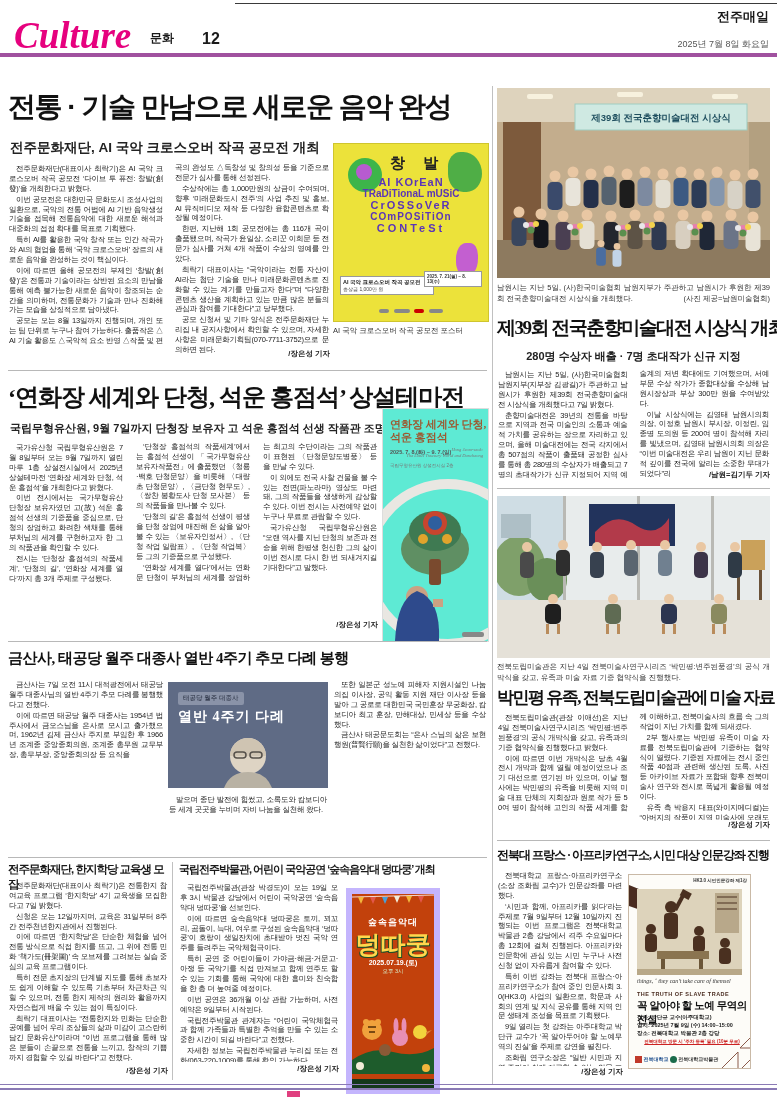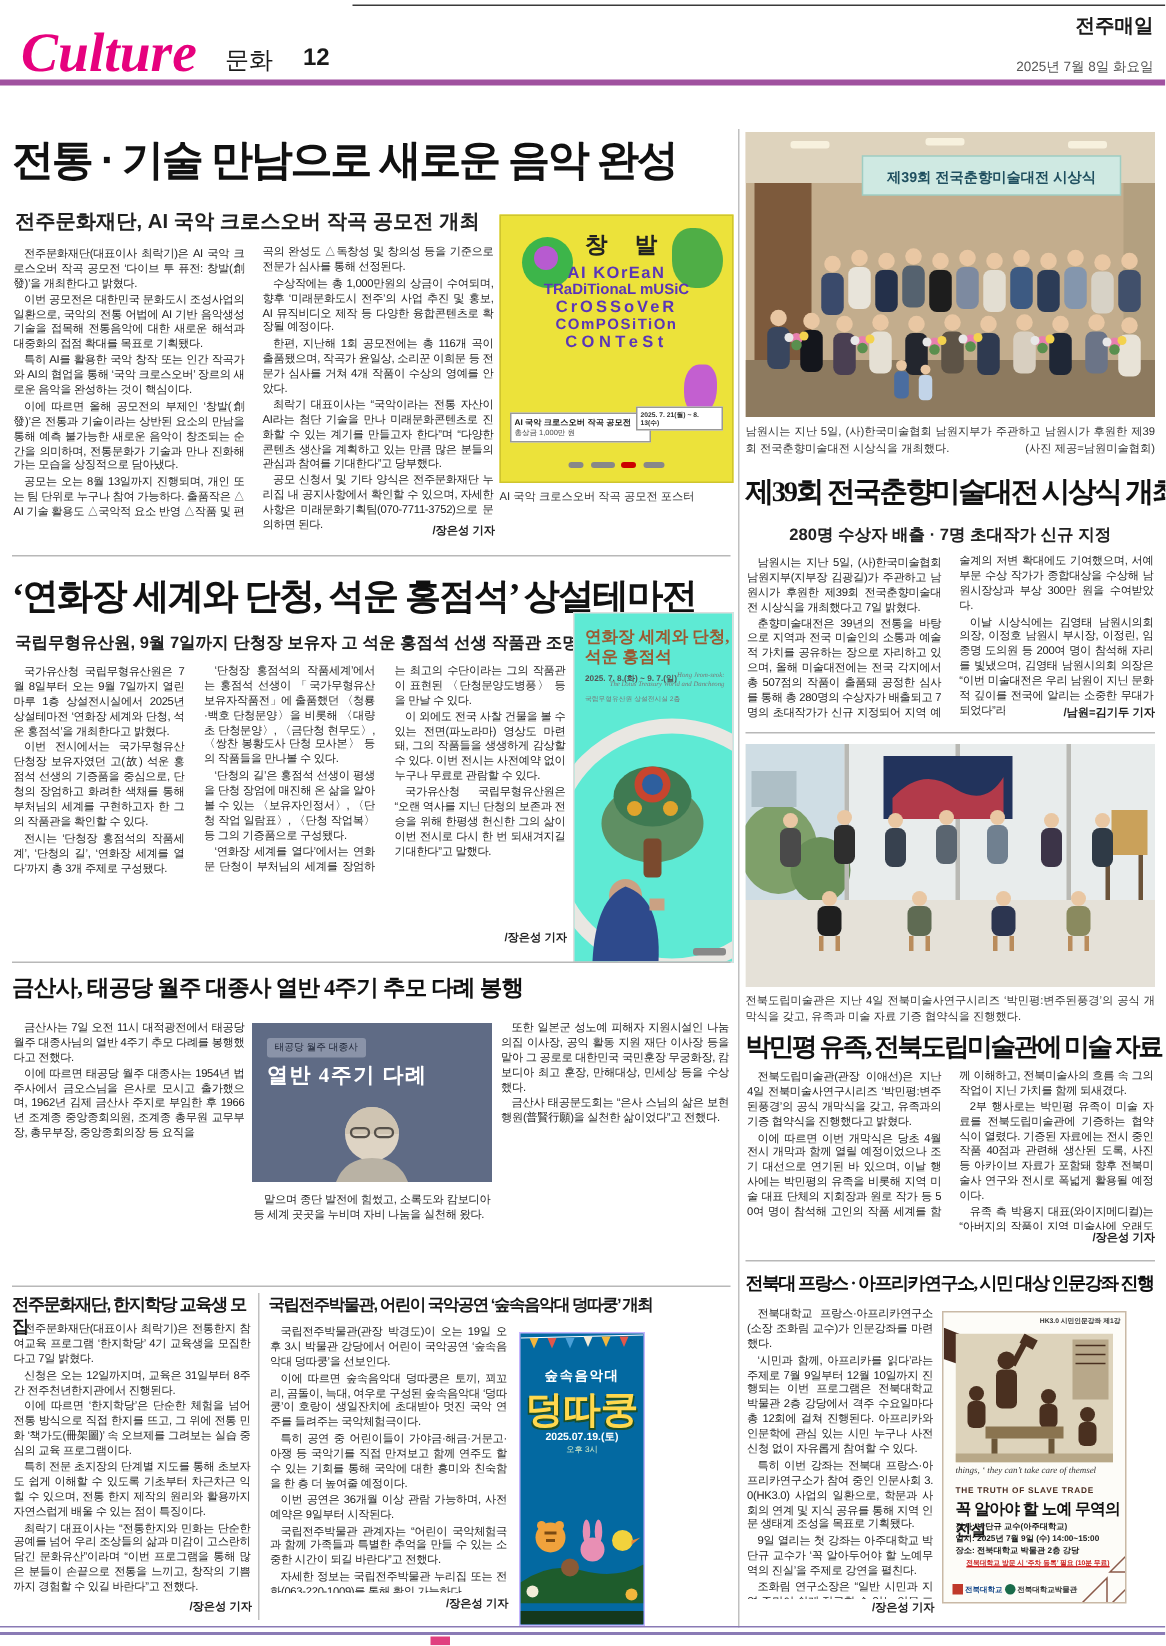--- a/index.html
+++ b/index.html
@@ -21,21 +21,21 @@
   .subhead{font-weight:bold;color:#222}
   .posterbox{position:absolute;overflow:hidden}
 </style>
 </head>
 <body>
 
 <div class="page">
 
   <div class="hline" style="left:235px;top:3px;width:542px;background:#3a3a3a"></div>
   <div class="abs" style="left:14px;top:14px;font:italic bold 37px 'Liberation Serif',serif;color:#e6017e">Culture</div>
-  <div class="abs" style="left:150px;top:30px;font-size:16px;font-weight:normal">문화</div>
+  <div class="abs" style="left:150px;top:30px;font-size:12px;font-weight:bold">문화</div>
   <div class="abs" style="left:202px;top:30px;font-size:16px;font-weight:bold">12</div>
   <div class="abs" style="right:8px;top:8px;font-size:13px;font-weight:bold">전주매일</div>
   <div class="abs" style="right:8px;top:38px;font-size:9px;color:#555">2025년 7월 8일 화요일</div>
   <div class="abs" style="left:0;top:53px;width:777px;height:4px;background:#a0519f"></div>
 
   <div class="vline" style="left:492px;top:86px;height:999px"></div>
 
   <div class="abs hl-main" style="left:8px;top:88px;width:482px">전통 · 기술 만남으로 새로운 음악 완성</div>
   <div class="abs subhead" style="left:10px;top:139px;font-size:13.5px">전주문화재단, AI 국악 크로스오버 작곡 공모전 개최</div>
   <div class="abs bodytext cols2" style="left:8px;top:163px;width:322px;height:195px">
@@ -163,21 +163,21 @@
   <div class="abs bodytext" style="left:179px;top:882px;width:160px;height:180px">
     <p>국립전주박물관(관장 박경도)이 오는 19일 오후 3시 박물관 강당에서 어린이 국악공연 ‘숲속음악대 덩따쿵’을 선보인다.</p>
     <p>이에 따르면 숲속음악대 덩따쿵은 토끼, 꾀꼬리, 곰돌이, 늑대, 여우로 구성된 숲속음악대 ‘덩따쿵’이 호랑이 생일잔치에 초대받아 멋진 국악 연주를 들려주는 국악체험극이다.</p>
     <p>특히 공연 중 어린이들이 가야금·해금·거문고·아쟁 등 국악기를 직접 만져보고 함께 연주도 할 수 있는 기회를 통해 국악에 대한 흥미와 친숙함을 한 층 더 높여줄 예정이다.</p>
     <p>이번 공연은 36개월 이상 관람 가능하며, 사전예약은 9일부터 시작된다.</p>
     <p>국립전주박물관 관계자는 “어린이 국악체험극과 함께 가족들과 특별한 추억을 만들 수 있는 소중한 시간이 되길 바란다”고 전했다.</p>
     <p>자세한 정보는 국립전주박물관 누리집 또는 전화(063-220-1009)를 통해 확인 가능하다.</p>
   </div>
   <div class="byline" style="left:239px;top:1064px;width:100px">/장은성 기자</div>
 
-  <div class="posterbox" style="left:346px;top:888px;width:82px;height:194px;background:#0369a1;border:1px solid #c4b5fd">
+  <div class="posterbox" style="left:346px;top:888px;width:82px;height:194px;background:#c2410c;border:6px solid #c4b5fd">
     <svg class="abs" style="left:0;top:0" width="82" height="20" viewBox="0 0 82 20">
       <path d="M0 3 L82 1" stroke="#fff" stroke-width="0.8" fill="none"></path>
       <polygon points="6,3 12,3 9,10" fill="#f2b63c"></polygon>
         <polygon points="18,3 24,3 21,10" fill="#e2574b"></polygon>
       <polygon points="30,3 36,3 33,10" fill="#4aa0d8"></polygon>
         <polygon points="42,2 48,2 45,9" fill="#f2ecd8"></polygon>
       <polygon points="54,2 60,2 57,9" fill="#f2b63c"></polygon>
         <polygon points="66,2 72,2 69,9" fill="#e2574b"></polygon>
     </svg>
     <div class="abs" style="left:0;top:22px;width:82px;text-align:center;color:#fff;font-size:9px;font-weight:bold;letter-spacing:1px">숲속음악대</div>

